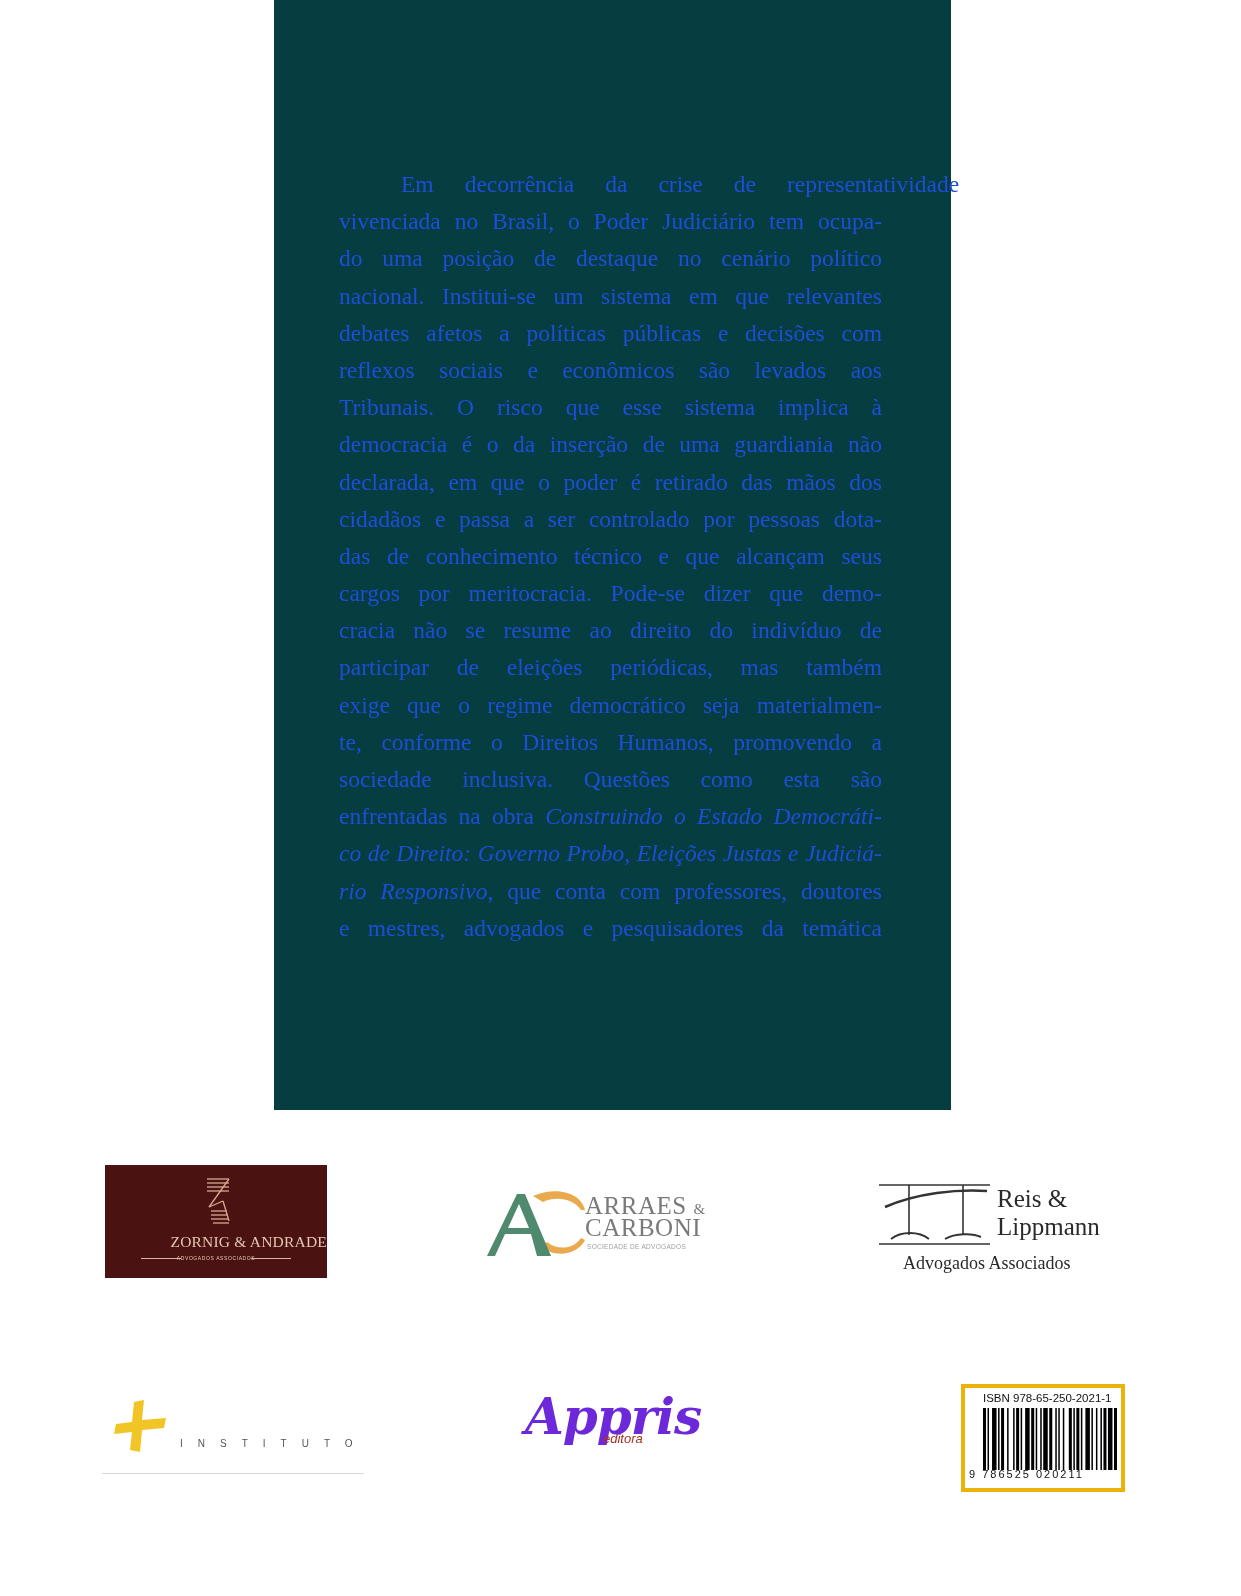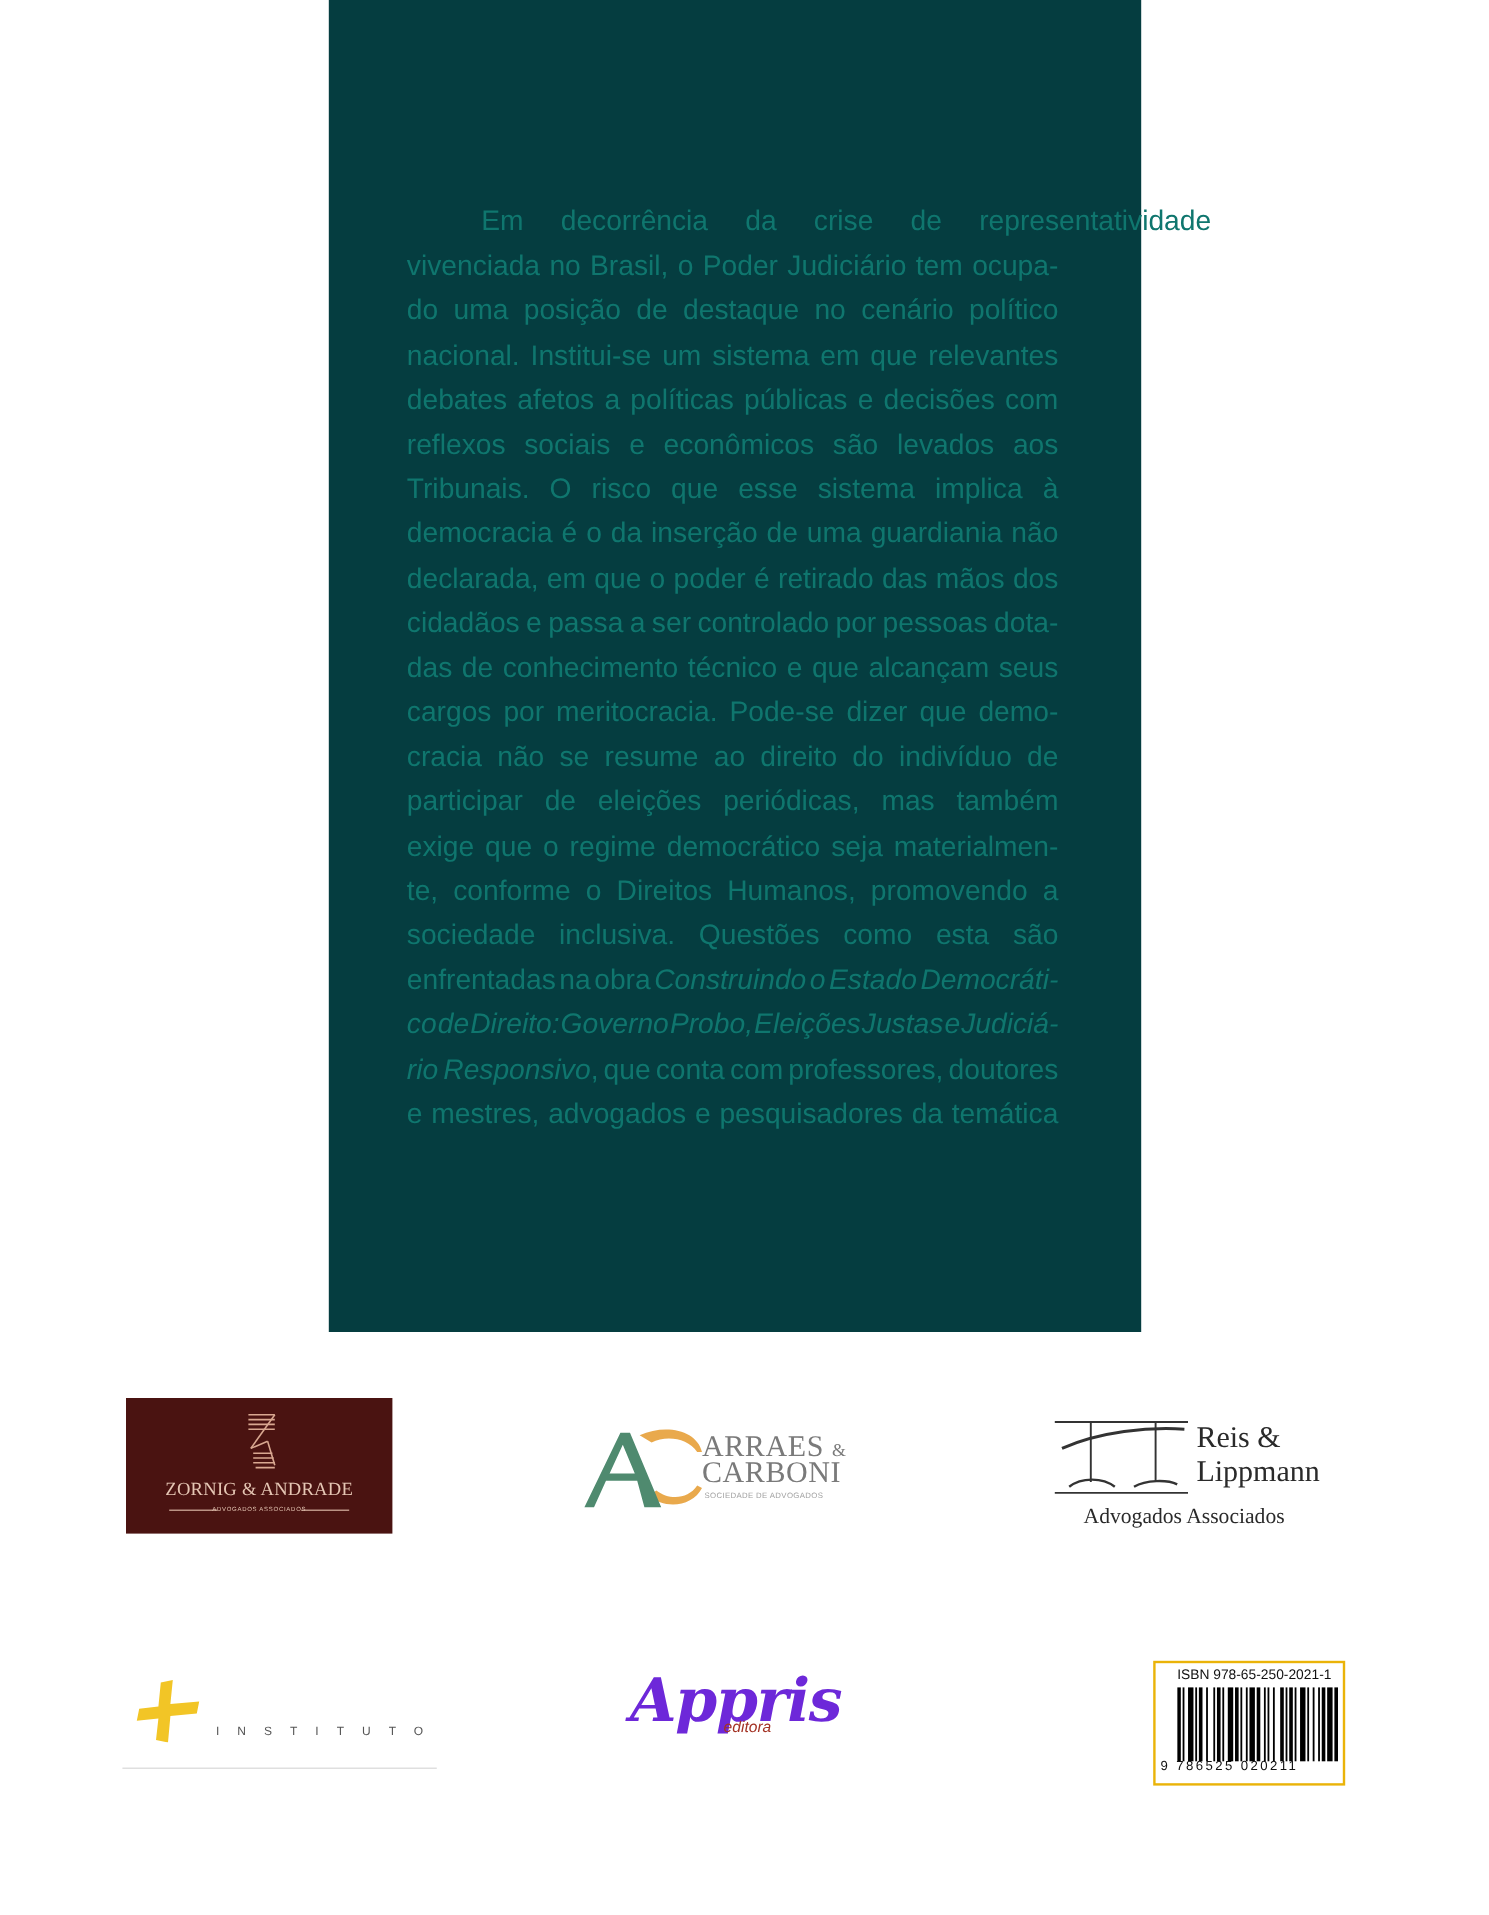--- a/index.html
+++ b/index.html
@@ -4,41 +4,41 @@
 <style>
   html, body { margin: 0; padding: 0; background: #ffffff; }
   body { width: 1241px; height: 1596px; position: relative; overflow: hidden; font-family: "Liberation Serif", serif; }
 
   .panel {
     position: absolute; left: 274px; top: 0; width: 677px; height: 1110px;
     background: #053d40;
   }
   .blurb {
     position: absolute; left: 339px; top: 166px; width: 543px;
-    color: #0f766e; font-family: Liberation Sans, sans-serif; font-size: 23.5px;
+    color: #1d4ed8; font-family: Liberation Serif, serif; font-size: 23.5px;
   }
   .blurb .line {
     display: block; height: 37.2px; line-height: 37.2px;
     text-align: justify; text-align-last: justify; white-space: nowrap; overflow: visible;
   }
   .blurb .line.first { text-indent: 31px; }
   .blurb .line.last { text-align-last: left; }
   .blurb .line .seg { white-space: pre; }
   .blurb .line .it { font-style: italic; }
   .blurb .line-flex { display: flex; justify-content: space-between; }
 
   
   .logo { position: absolute; }
 
   .zornig {
     left: 105px; top: 1165px; width: 222px; height: 113px; background: #4a1311;
   }
   .zornig .mark { position: absolute; left: 96px; top: 12px; width: 32px; height: 50px; }
   .zornig .name {
-    position: absolute; left: 0; width: 100%; top: 68px; text-align: center;
+    position: absolute; left: 0; width: 100%; top: 68px; text-align: right;
     color: #e5c6b4; font-family: "Liberation Serif", serif; font-size: 15.5px; letter-spacing: 0.2px;
   }
   .zornig .sub {
     position: absolute; left: 0; width: 100%; top: 90px; text-align: center;
     color: #e5c6b4; font-family: "Liberation Sans", sans-serif; font-size: 5px; letter-spacing: 0.6px;
   }
   .zornig .rule { position: absolute; top: 93px; height: 1px; background: #d8b4a2; width: 40px; }
 
   .arraes { left: 477px; top: 1188px; width: 240px; height: 70px; }
   .arraes .mono { position: absolute; left: 0; top: 0; width: 112px; height: 70px; }
@@ -81,21 +81,21 @@
   .appris .word {
     position: absolute; left: 0; top: -6px; color: #6d28d9; font-family: "DejaVu Serif", serif;
     font-style: italic; font-size: 50px; letter-spacing: -1px; font-weight: bold;
   }
   .appris .sub {
     position: absolute; left: 62px; top: 38px; color: #a33224; font-family: Liberation Sans, sans-serif;
     font-style: italic; font-size: 13px; margin-left: 16px;
   }
 
   .isbn {
-    left: 961px; top: 1384px; width: 156px; height: 100px; border: 2px solid #eab308; background: #fff;
+    left: 961px; top: 1384px; width: 156px; height: 100px; border: 4px solid #eab308; background: #fff;
   }
   .isbn .label {
     position: absolute; left: 18px; top: 4px; font-family: "Liberation Sans", sans-serif; font-size: 11.5px; color: #111;
     white-space: nowrap;
   }
   .isbn .bars { position: absolute; left: 18px; top: 20px; width: 134px; height: 62px; }
   .isbn .digits {
     position: absolute; left: 4px; top: 80px; font-family: "Liberation Sans", sans-serif; font-size: 11px; color: #111;
     letter-spacing: 2px; white-space: nowrap;
   }

